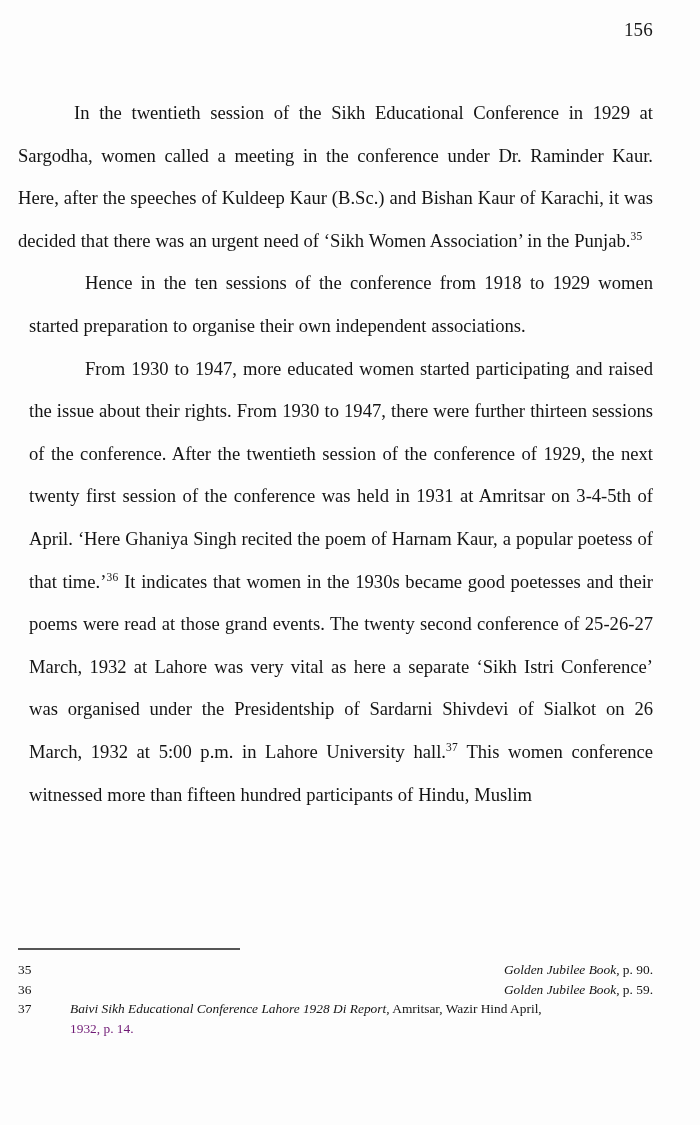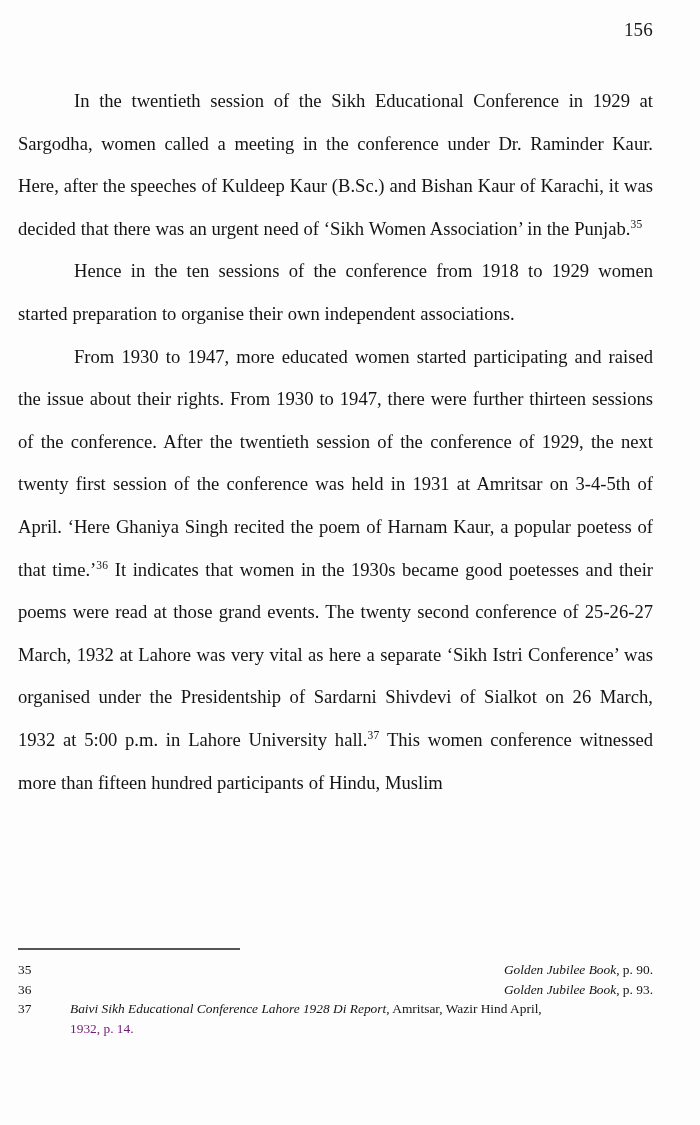--- a/index.html
+++ b/index.html
@@ -27,35 +27,36 @@
     font-size: 19px;
     line-height: 1;
     letter-spacing: 0.2px;
     color: #1a1a1a;
   }
 
   
   .textblock {
     position: absolute;
     left: 18px;
-    top: 80px;
+    top: 92px;
     width: 635px;
   }
   .para {
     margin: 0;
     text-align: justify;
     text-justify: inter-word;
     font-size: 18.6px;
     line-height: 42.6px;
     text-indent: 56px;
     color: #141414;
     word-spacing: 0.2px;
   }
   .para + .para {
     margin-top: 0;
+    margin-left: 11px;
   }
   sup.fnref {
     font-size: 11.5px;
     vertical-align: super;
     line-height: 0;
     letter-spacing: 0.3px;
   }
 
   
   .footnotes {
@@ -123,21 +124,21 @@
 
     <hr class="fn-rule">
 
     <div class="fn">
       <span class="fn-num">35</span>
       <span class="fn-body nojust"><span class="it">Golden Jubilee Book</span><span>, p. 90.</span></span>
     </div>
 
     <div class="fn">
       <span class="fn-num">36</span>
-      <span class="fn-body nojust"><span class="it">Golden Jubilee Book</span><span>, p. 93.</span></span>
+      <span class="fn-body nojust"><span class="it">Golden Jubilee Book</span><span>, p. 59.</span></span>
     </div>
 
     <div class="fn">
       <span class="fn-num">37</span>
       <span class="fn-body"><span class="it">Baivi Sikh Educational Conference Lahore 1928 Di Report</span><span>, Amritsar, Wazir Hind April,</span></span>
     </div>
 
     <div class="fn-cont">1932, p. 14.</div>
 
   </div>

